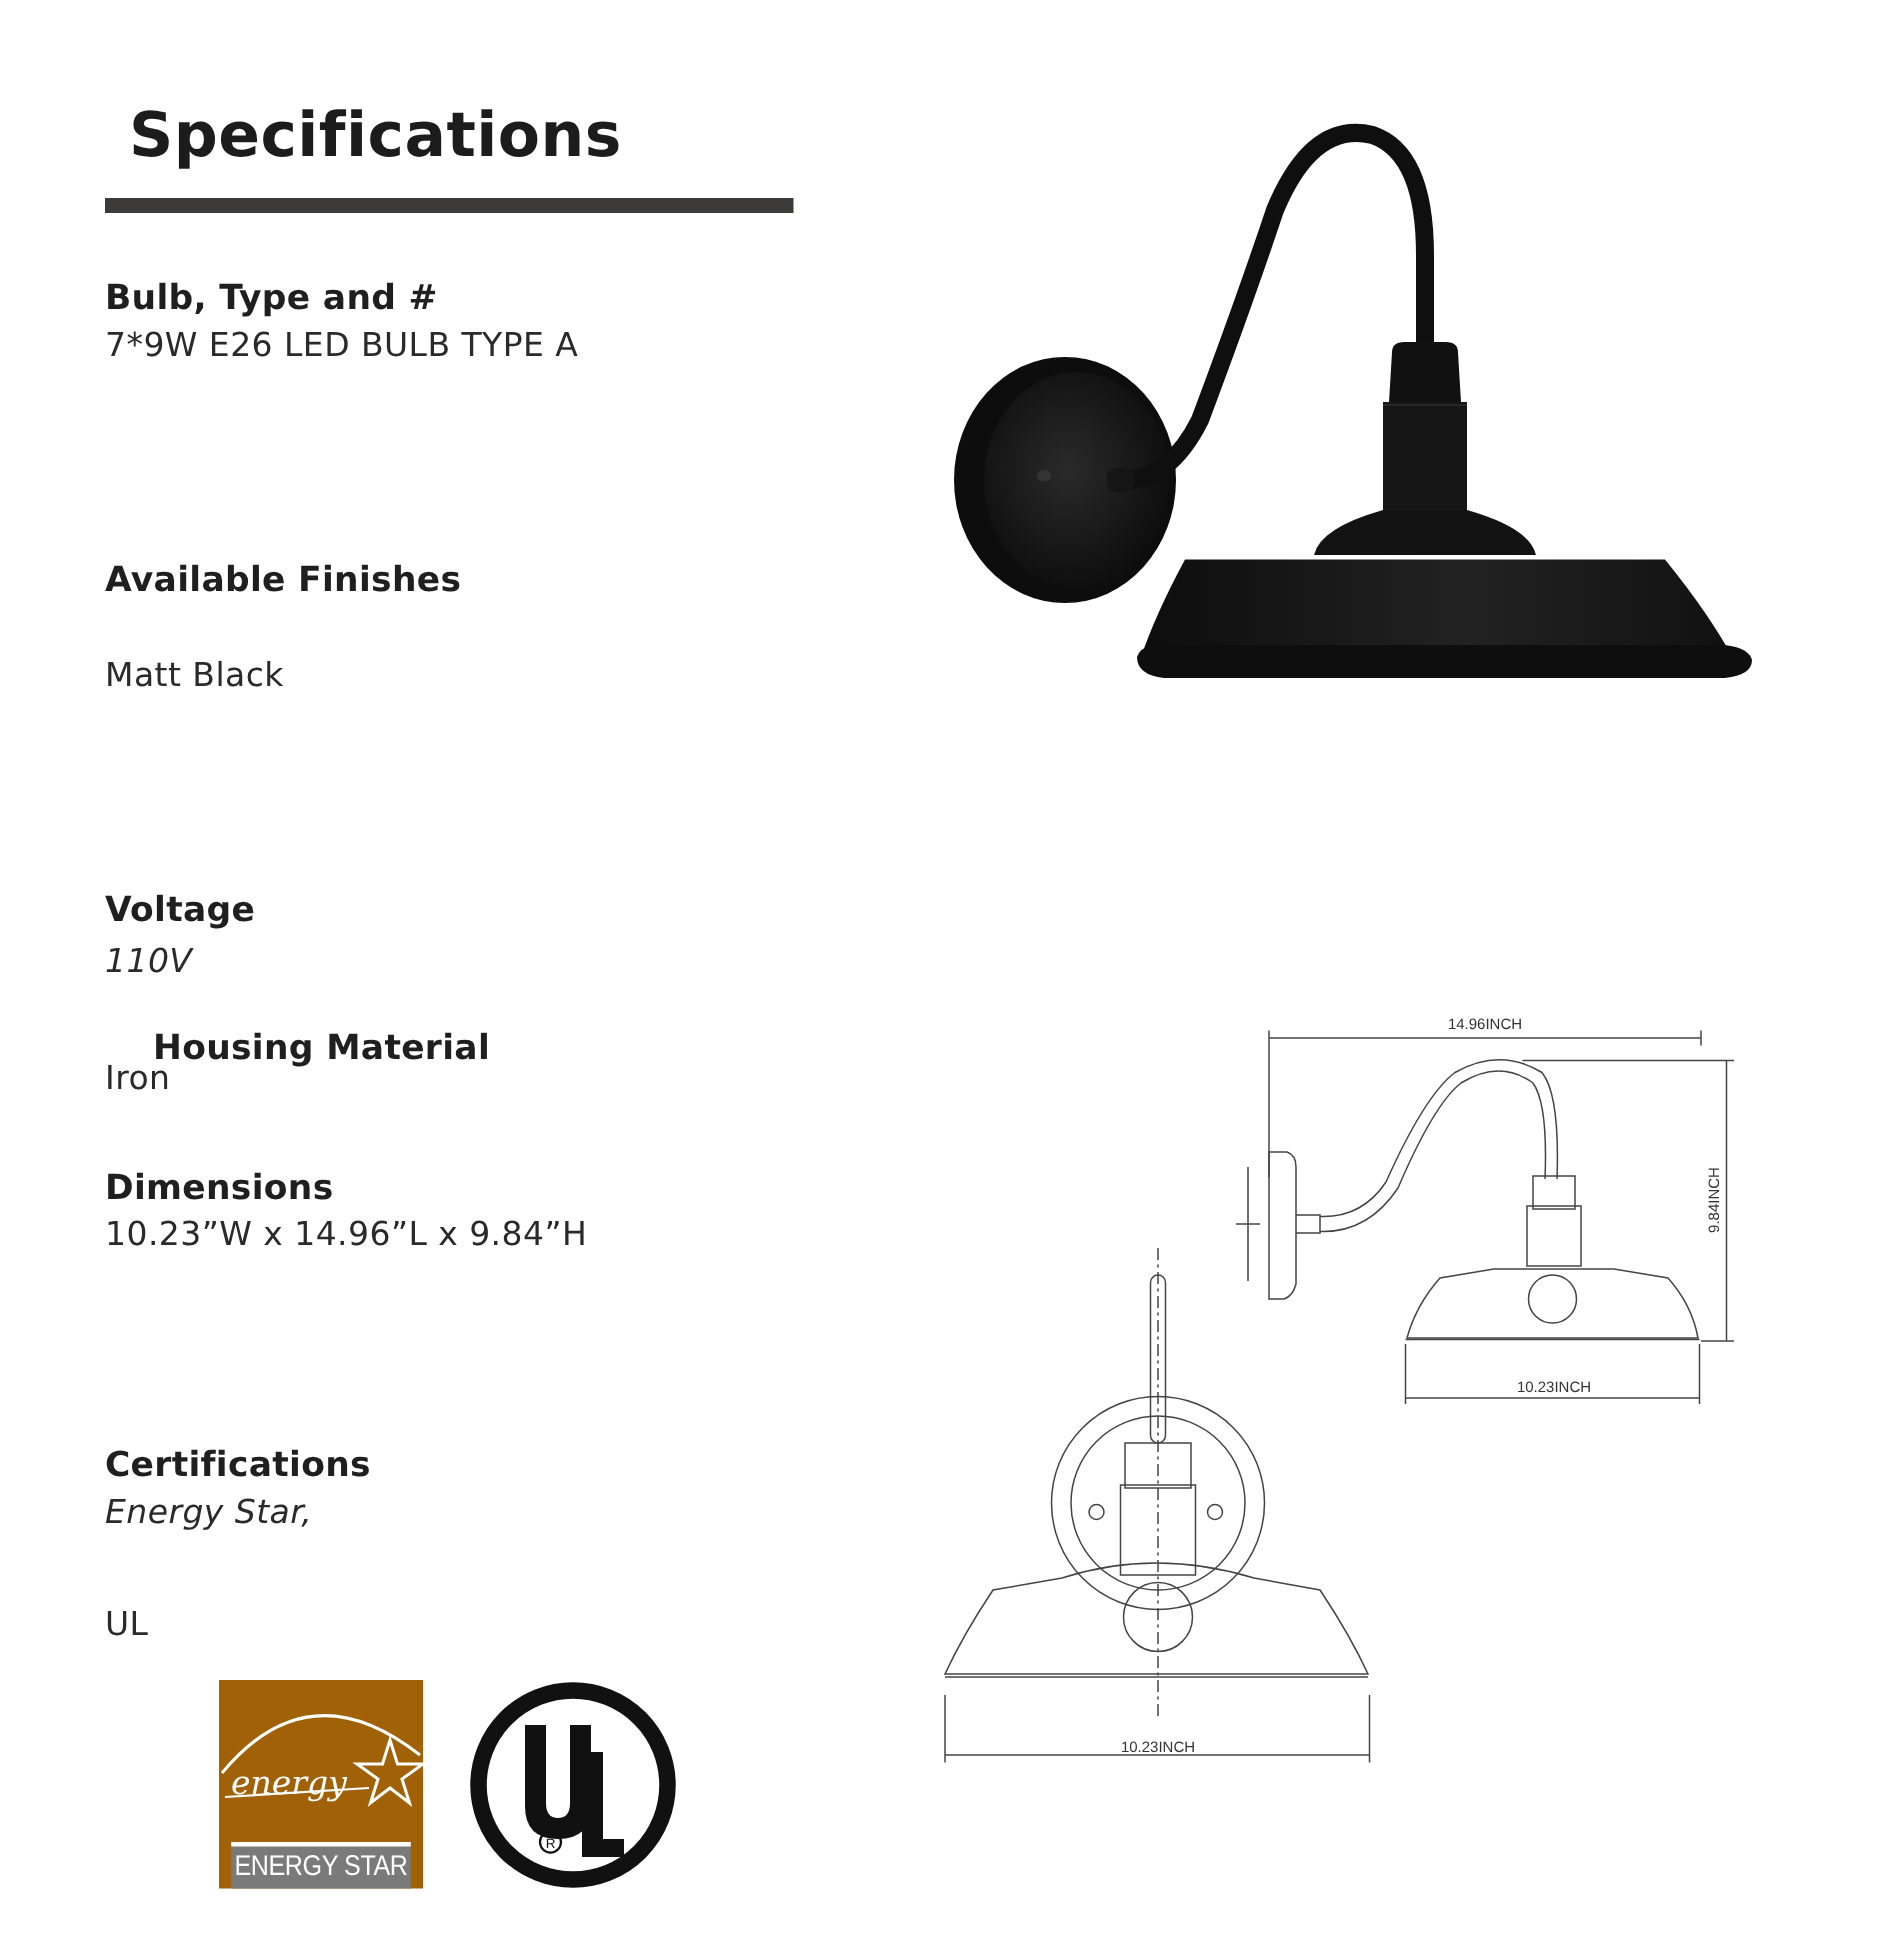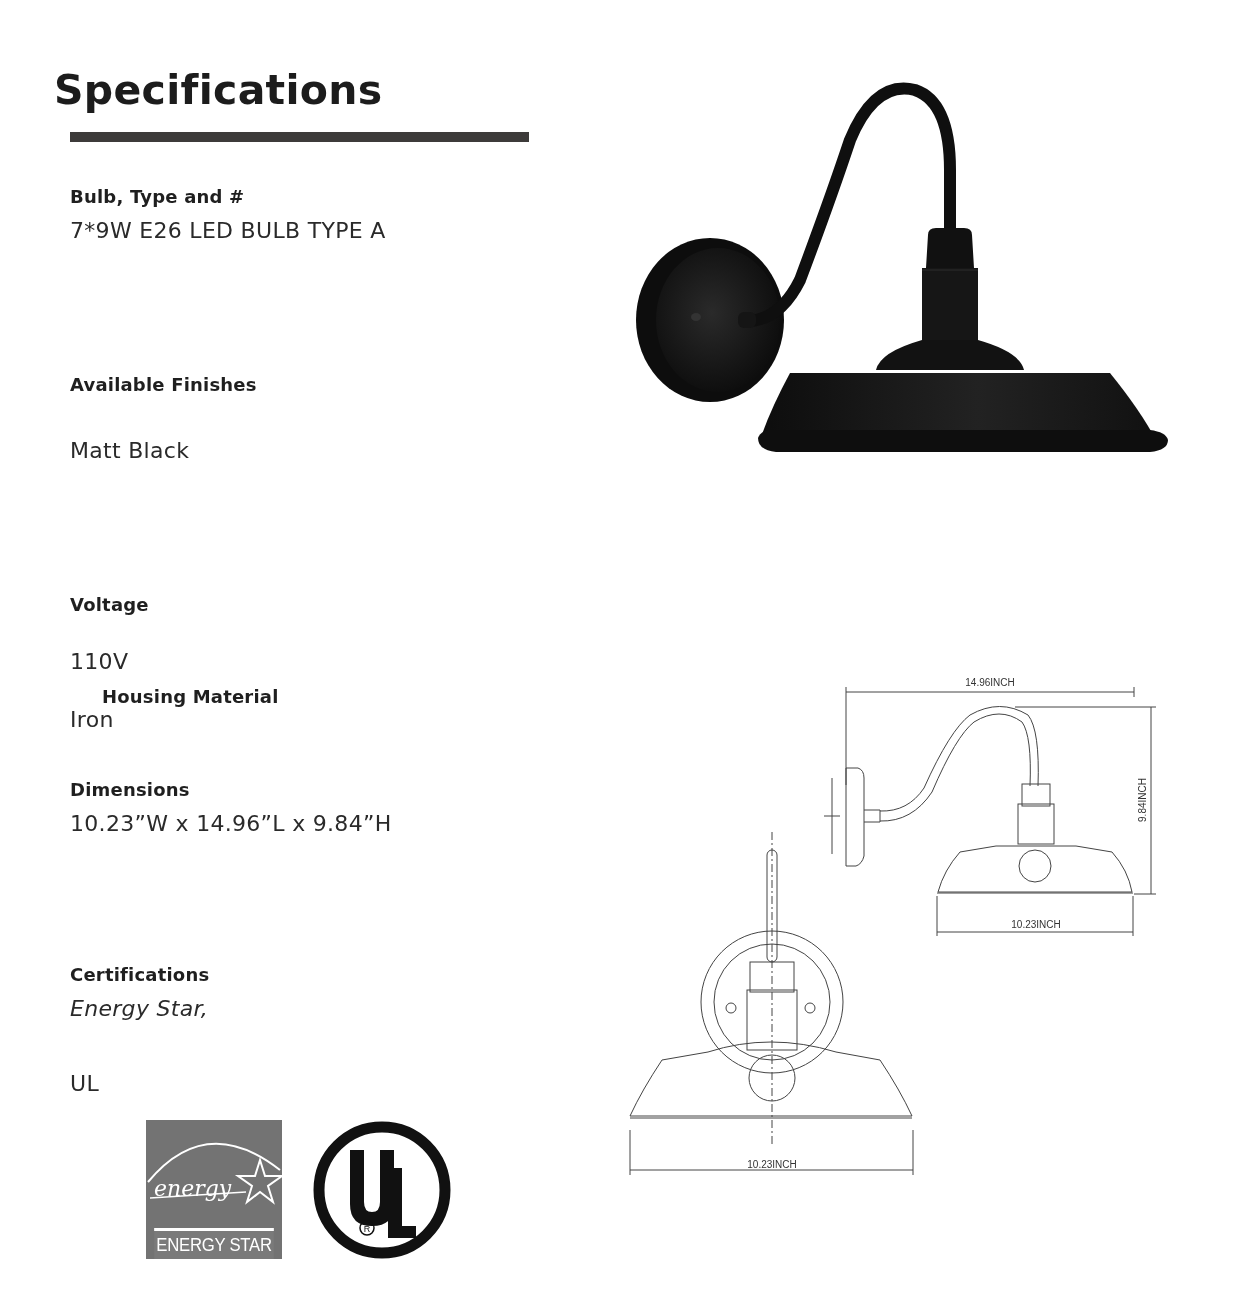--- a/index.html
+++ b/index.html
@@ -1,23 +1,23 @@
 <!DOCTYPE html>
 <html><head>
 <meta charset="utf-8">
 <style>
   html, body { margin: 0; padding: 0; background: #ffffff; }
   body { width: 1256px; height: 1299px; position: relative; overflow: hidden;
          font-family: "DejaVu Sans", "Liberation Sans", sans-serif; color: #1e1e1e; }
   .abs { position: absolute; }
-  .title { left: 54px; top: 66px; font-size: 41px; font-weight: bold; letter-spacing: 0.3px; color: #1c1c1c; margin: 0; }
+  .title { left: 86px; top: 66px; font-size: 41px; font-weight: bold; letter-spacing: 0.3px; color: #1c1c1c; margin: 0; }
   .rule { left: 70px; top: 132px; width: 459px; height: 10px; background: #3d3b3a; }
-  .spec-label { font-size: 18px; font-weight: bold; color: #1f1f1f; letter-spacing: 0.2px; white-space: nowrap; }
+  .spec-label { font-size: 23px; font-weight: bold; color: #1f1f1f; letter-spacing: 0.2px; white-space: nowrap; }
   .spec-value { font-size: 22px; color: #2a2a2a; white-space: nowrap; letter-spacing: 0.3px; }
-  .cert-box { left: 146px; top: 1120px; width: 136px; height: 139px; background: #737373; }
+  .cert-box { left: 146px; top: 1120px; width: 136px; height: 139px; background: #a16207; }
   .cert-box .band { position: absolute; left: 0; right: 0; bottom: 0; height: 28px; background: #7a7a7a;
                     border-top: 3px solid #ffffff; color: #fff; font-family: "Liberation Sans", sans-serif;
                     font-size: 19px; text-align: center; line-height: 27px; letter-spacing: -0.3px; transform: scaleX(0.88); transform-origin: center; }
   .ul-logo { left: 312px; top: 1120px; width: 140px; height: 140px; }
   .photo { left: 630px; top: 80px; width: 540px; height: 390px; }
   .drawing-side { left: 800px; top: 670px; width: 380px; height: 270px; }
   .drawing-front { left: 610px; top: 820px; width: 330px; height: 360px; }
   .dim-text { font-family: "Liberation Sans", sans-serif; font-size: 10px; fill: #333; }
 </style>
 </head>
@@ -26,21 +26,21 @@
 <h1 class="abs title">Specifications</h1>
 <div class="abs rule"></div>
 
 <div class="abs spec-label" style="left:70px; top:186px;">Bulb, Type and #</div>
 <div class="abs spec-value" style="left:70px; top:218px;">7*9W E26 LED BULB TYPE A</div>
 
 <div class="abs spec-label" style="left:70px; top:374px;">Available Finishes</div>
 <div class="abs spec-value" style="left:70px; top:438px;text-align:right;">Matt Black</div>
 
 <div class="abs spec-label" style="left:70px; top:594px;">Voltage</div>
-<div class="abs spec-value" style="left:70px; top:649px;">110V</div>
+<div class="abs spec-value" style="left:70px; top:629px;font-style:italic;">110V</div>
 
 <div class="abs spec-label" style="left:70px; top:686px;margin-left:32px;">Housing Material</div>
 <div class="abs spec-value" style="left:70px; top:707px;">Iron</div>
 
 <div class="abs spec-label" style="left:70px; top:779px;">Dimensions</div>
 <div class="abs spec-value" style="left:70px; top:811px;">10.23”W x 14.96”L x 9.84”H</div>
 
 <div class="abs spec-label" style="left:70px; top:964px;">Certifications</div>
 <div class="abs spec-value" style="left:70px; top:996px;font-style:italic;">Energy Star,</div>
 <div class="abs spec-value" style="left:70px; top:1026px;margin-top:45px;">UL</div>

